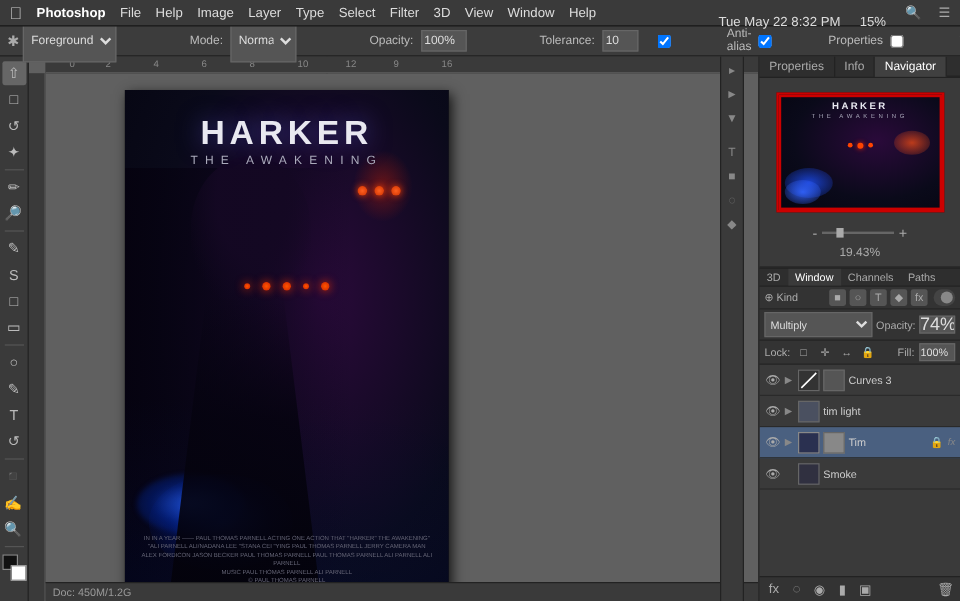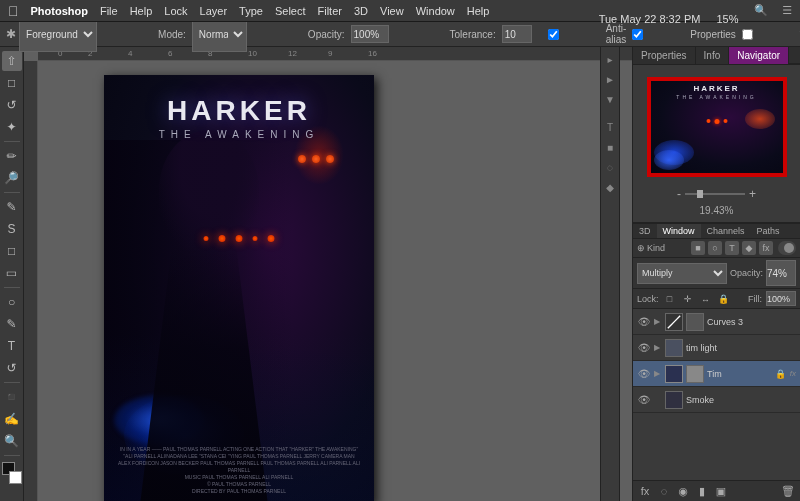--- a/index.html
+++ b/index.html
@@ -329,21 +329,21 @@
     }
     .panel-tab {
       padding: 3px 8px;
       font-size: 10px;
       color: #aaa;
       cursor: pointer;
       border-right: 1px solid #222;
     }
     .panel-tab.active {
       color: #fff;
-      background: #701a75;
+      background: #404040;
     }
 
     
     #navigator-thumb {
       width: 140px;
       height: 100px;
       margin: 8px auto;
       background: #1a1a1a;
       border: 2px solid #c00;
       position: relative;
@@ -478,22 +478,22 @@
       font-size: 9px;
       height: 21px;
       width: 60px;
       flex: 1;
     }
     .opacity-label { font-size: 9px; color: #aaa; }
     .opacity-input {
       background: #555;
       border: 1px solid #666;
       color: #ddd;
-      font-size: 10px;
-      height: 26px;
+      font-size: 15px;
+      height: 15px;
       width: 30px;
     }
 
     
     #lock-row {
       display: flex;
       align-items: center;
       padding: 2px 4px;
       gap: 4px;
       border-bottom: 1px solid #222;
@@ -677,21 +677,21 @@
     #layers-list::-webkit-scrollbar-thumb { background: #666; }
   </style>
 </head>
 <body>
 
 <div id="menubar">
   <span style="font-size:14px; color:#ccc;"></span>
   <span class="menu-item bold">Photoshop</span>
   <span class="menu-item">File</span>
   <span class="menu-item">Help</span>
-  <span class="menu-item">Lock</span>
+  <span class="menu-item">Image</span>
   <span class="menu-item">Layer</span>
   <span class="menu-item">Type</span>
   <span class="menu-item">Select</span>
   <span class="menu-item">Filter</span>
   <span class="menu-item">3D</span>
   <span class="menu-item">View</span>
   <span class="menu-item">Window</span>
   <span class="menu-item">Help</span>
   <span class="spacer"></span>
   <span class="clock">Tue May 22  8:32 PM</span>
@@ -835,20 +835,23 @@
         <div>IN IN A YEAR —— PAUL THOMAS PARNELL ACTING ONE ACTION THAT "HARKER" THE AWAKENING"</div>
         <div>"ALI PARNELL ALI/NADANA LEE "STANA CEI "YING PAUL THOMAS PARNELL JERRY CAMERA MAN</div>
         <div>ALEX FORDICON JASON BECKER PAUL THOMAS PARNELL PAUL THOMAS PARNELL ALI PARNELL ALI PARNELL</div>
         <div>MUSIC PAUL THOMAS PARNELL ALI PARNELL</div>
         <div>© PAUL THOMAS PARNELL</div>
         <div>DIRECTED BY PAUL THOMAS PARNELL</div>
       </div>
     </div>
   </div>
 
+  <div id="status-bar">
+    <span>Doc: 450M/1.2G</span>
+  </div>
 </div>
 
 <div id="side-icons">
   <div class="side-icon">▸</div>
   <div class="side-icon">►</div>
   <div class="side-icon">▼</div>
   <div class="side-icon" style="margin-top:8px;">T</div>
   <div class="side-icon">■</div>
   <div class="side-icon">◌</div>
   <div class="side-icon">◆</div>

